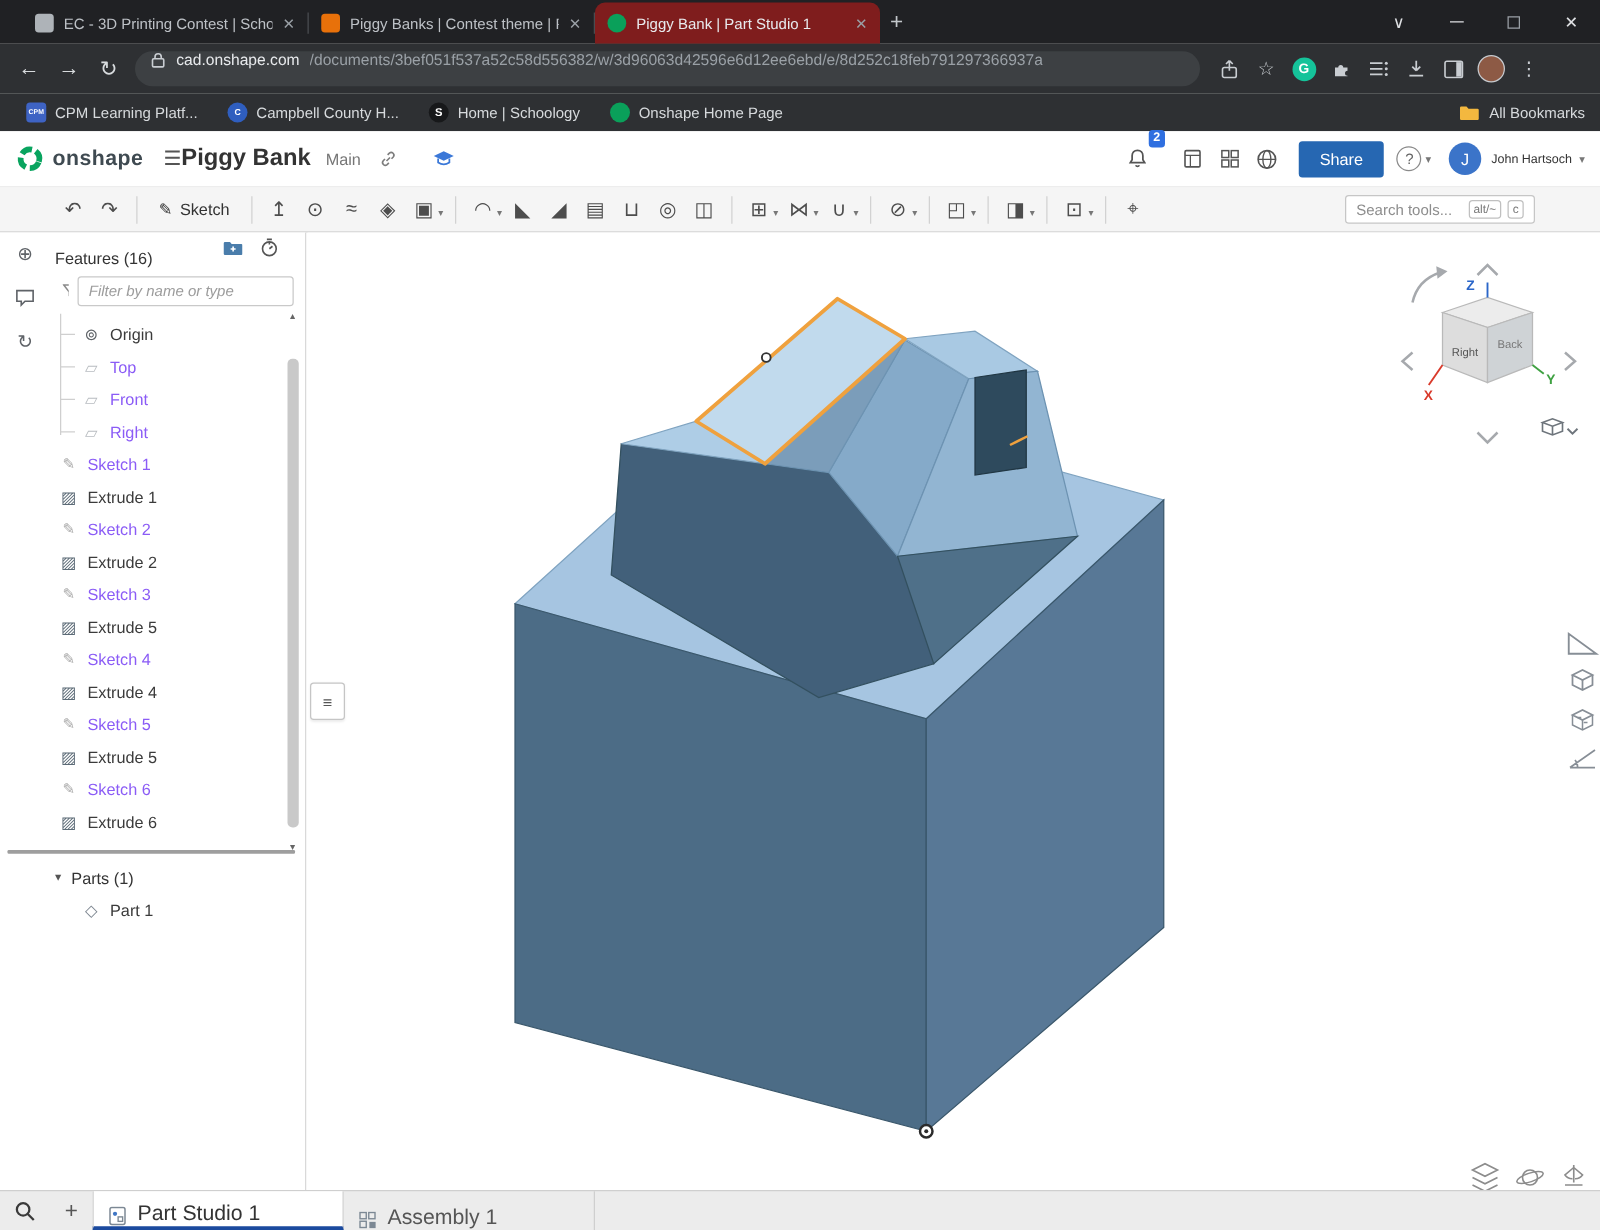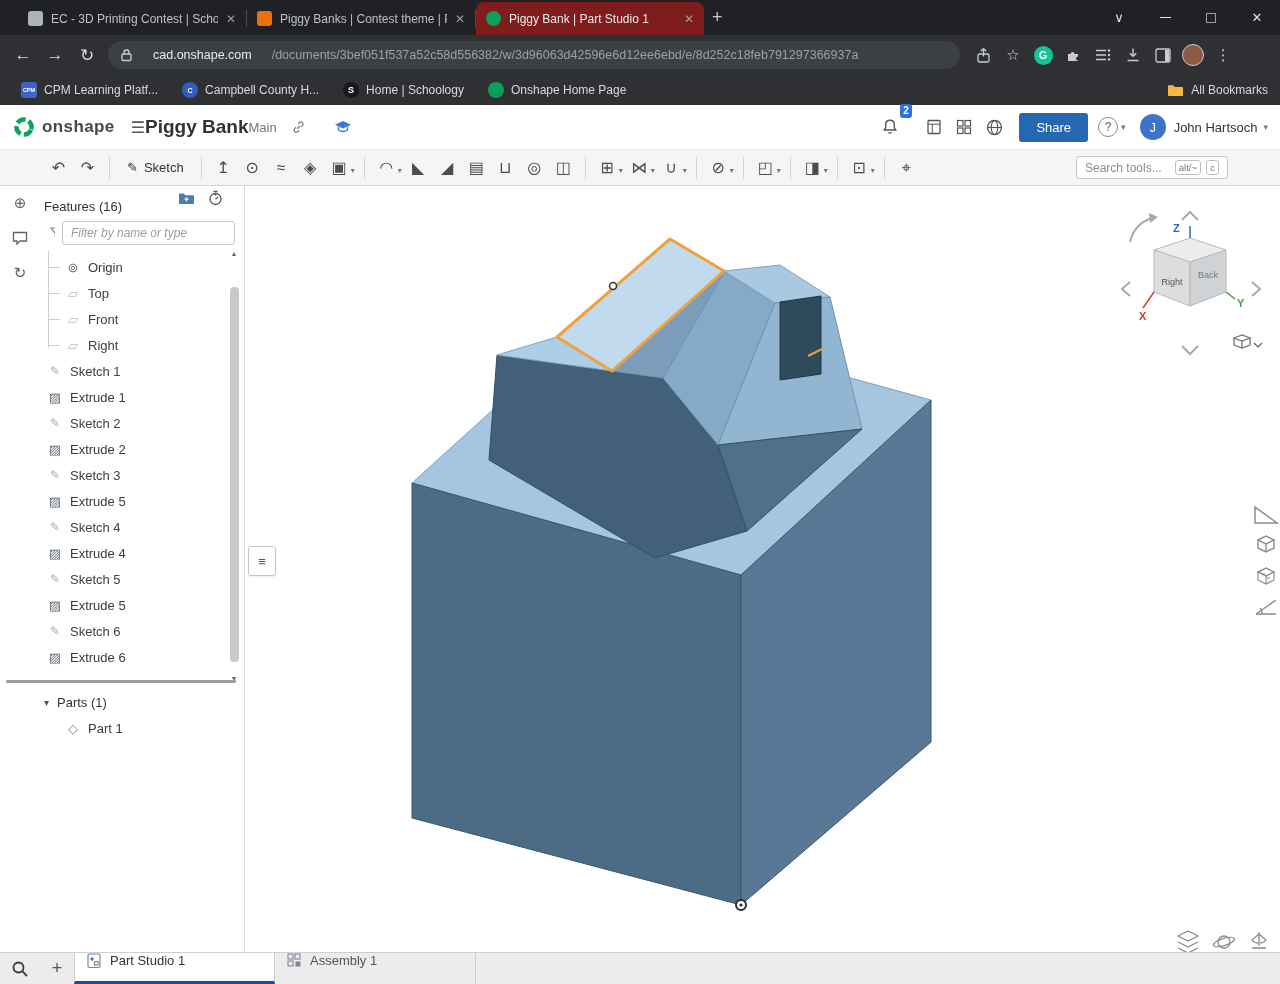--- a/index.html
+++ b/index.html
@@ -18,52 +18,52 @@
   .closex{color:#9aa0a6;font-size:12px;flex:none}
   .newtab{color:#c3c7cb;font-size:18px;margin:0 0 7px 8px}
   #wincontrols{position:absolute;right:0;top:0;height:35px;display:flex;align-items:center}
   .wbtn{width:46px;height:35px;display:flex;align-items:center;justify-content:center;color:#dfe1e4;font-size:13px}
   .wmin{display:inline-block;width:11px;border-top:1.6px solid #dfe1e4}
   .wmax{display:inline-block;width:10px;height:10px;border:1.3px solid #9aa0a6}
 
   
   #navbar{position:absolute;top:35px;left:0;width:1280px;height:40px;background:#2e3033;display:flex;align-items:center;padding:0 8px;gap:2px}
   .nbtn{width:30px;height:30px;display:flex;align-items:center;justify-content:center;color:#d8dbde;font-size:17px;flex:none}
-  #omnibox{width:852px;height:28px;border-radius:14px;background:#3d4043;display:flex;align-items:center;padding:0 12px;gap:20px;margin-left:4px;overflow:hidden}
+  #omnibox{width:852px;height:28px;border-radius:14px;background:#3d4043;display:flex;align-items:flex-start;padding:0 12px;gap:8px;margin-left:4px;overflow:hidden}
   .urldomain{color:#e8eaed;font-size:12.5px;flex:none}
   .urlpath{color:#9aa0a6;font-size:12.5px;white-space:nowrap;overflow:hidden}
   #navicons{display:flex;align-items:center;margin-left:6px}
   .gicon{width:30px;height:30px;display:flex;align-items:center;justify-content:center;color:#c9cdd2;font-size:15px;flex:none}
   .grammarly{width:19px;height:19px;border-radius:50%;background:#15c39a;color:#fff;font-size:11px;font-weight:bold;display:flex;align-items:center;justify-content:center}
   .navatar{width:22px;height:22px;border-radius:50%;background:#8d5a45;border:1.5px solid #c7cbd0}
 
   
   #bookmarksbar{position:absolute;top:75px;left:0;width:1280px;height:30px;background:#2e3033;display:flex;align-items:center;padding:0 12px;gap:6px}
   .bkm{display:flex;align-items:center;gap:7px;color:#d7dadd;font-size:12px;padding:3px 9px;border-radius:13px}
   .bkic{width:16px;height:16px;border-radius:50%;display:flex;align-items:center;justify-content:center;font-size:7px;font-weight:bold;color:#fff;flex:none}
   .bkic.sq{border-radius:3px}
   #allbookmarks{margin-left:auto;display:flex;align-items:center;gap:7px;color:#d7dadd;font-size:12px}
 
   
   #appheader{position:absolute;top:105px;left:0;width:1280px;height:45px;background:#fff;border-bottom:1px solid #e7e7e7;display:flex;align-items:center;padding:0 12px}
   .logotext{font-size:17px;font-weight:bold;color:#3f4a51;letter-spacing:.4px;margin-left:6px}
   .hamb{font-size:16px;color:#555;margin-left:16px}
   .doctitle{font-size:19px;font-weight:bold;color:#333;margin-left:0}
-  .workspace{font-size:13px;color:#767676;}
+  .workspace{font-size:13px;color:#767676;margin-left:12px}
   .hicon{margin-left:14px;display:flex;align-items:center}
   .hspacer{flex:1}
   .bellwrap{position:relative;margin-right:14px}
   .badge{position:absolute;top:-8px;right:-7px;background:#2f6fe0;color:#fff;font-size:10px;line-height:14px;border-radius:3px;padding:0 3.5px;font-weight:bold}
   .hix{width:30px;height:30px;display:flex;align-items:center;justify-content:center}
   .sharebtn{background:#2667b2;color:#fff;font-size:13px;padding:7px 17px;border-radius:3px;margin:0 10px;border:none}
   .helpwrap{display:flex;align-items:center;gap:3px;margin-right:14px}
   .helpcirc{width:20px;height:20px;border-radius:50%;border:1.5px solid #8a8a8a;color:#666;font-size:12px;display:flex;align-items:center;justify-content:center}
   .caret{color:#777;font-size:9px}
   .avatar{width:26px;height:26px;border-radius:50%;background:#3b74c9;color:#fff;font-size:13px;display:flex;align-items:center;justify-content:center;margin-right:8px}
-  .username{font-size:13px;color:#333;margin-right:6px}
+  .username{font-size:10px;color:#333;margin-right:6px}
 
   
   #cadtoolbar{position:absolute;top:150px;left:0;width:1280px;height:36px;background:#f5f5f5;border-bottom:1px solid #d4d4d4;display:flex;align-items:center;padding-left:44px}
   .tico{min-width:29px;height:28px;display:flex;align-items:center;justify-content:center;color:#4d4d4d;font-size:16px;flex:none}
   .tchev{font-size:8px;color:#777;margin:6px 2px 0 -3px}
   .tsep{width:1px;height:22px;background:#d2d2d2;margin:0 7px;flex:none}
   .sketchbtn{display:flex;align-items:center;gap:6px;font-size:13px;color:#333;padding:0 10px;flex:none}
   #toolsearch{margin-left:auto;margin-right:52px;position:relative;flex:none}
   #toolsearch input{width:152px;height:23px;border:1px solid #c6c6c6;border-radius:3px;font-size:12px;padding:0 66px 0 8px;color:#555;background:#fff}
   #toolsearch input::placeholder{color:#8d8d8d}
@@ -79,39 +79,39 @@
   .phico{position:absolute;top:2px;width:20px;height:20px;display:flex;align-items:center;justify-content:center}
   #filterrow{position:absolute;left:50px;top:34px;right:9px;height:26px;display:flex;align-items:center;gap:7px}
   #filterrow input{flex:1;height:24px;border:1px solid #c9c9c9;border-radius:3px;font-size:12px;padding:0 8px;color:#555}
   #filterrow input::placeholder{color:#9c9c9c;font-style:italic}
   #tree{position:absolute;left:38px;top:68px;width:188px}
   .trow{height:26px;display:flex;align-items:center;gap:8px;font-size:13px;position:relative}
   .lvl1{padding-left:10px}.lvl2{padding-left:28px}
   .ticn{width:14px;text-align:center;flex:none;font-size:13px}
   .ic-org{color:#5f6368}.ic-pl{color:#b9bdc1}.ic-sk{color:#a8a8a8;font-size:12px}.ic-ex{color:#5b6a76}
   .tlabel{color:#3b3b3b;white-space:nowrap}
-  .muted .tlabel{color:#404040}
+  .muted .tlabel{color:#8b5cf6}
   .vline{position:absolute;left:10px;top:-3px;width:1px;height:97px;background:#cfcfcf}
   .hstub{position:absolute;left:10px;width:12px;height:1px;background:#cfcfcf}
   #sbar{position:absolute;right:4px;top:64px;width:12px;height:432px}
   #sbar .sarr{position:absolute;left:0;width:12px;text-align:center;font-size:7px;color:#666}
   #sthumb{position:absolute;top:37px;left:1.5px;width:9px;height:375px;background:#c9c9c9;border-radius:4px}
   #rollback{position:absolute;left:6px;right:8px;top:494px;height:3px;background:#9e9e9e;border-radius:1px}
   #partshdr{position:absolute;left:44px;top:504px;height:24px;display:flex;align-items:center;gap:8px;font-size:13px;color:#333}
   #partrow{position:absolute;left:66px;top:530px;height:24px;display:flex;align-items:center;gap:8px;font-size:13px}
   #collapsehandle{position:absolute;left:248px;top:546px;width:28px;height:30px;background:#fff;border:1px solid #c5c5c5;border-radius:3px;display:flex;align-items:center;justify-content:center;color:#555;font-size:13px;box-shadow:0 1px 2px rgba(0,0,0,.08);z-index:5}
 
   
   #viewport{position:absolute;left:246px;top:186px;width:1034px;height:766px;background:#fff}
 
   
   #tabbar{position:absolute;left:0;bottom:0;width:1280px;height:32px;background:#ececec;border-top:1px solid #cfcfcf;display:flex;align-items:stretch}
   #tabsearch{width:40px;display:flex;align-items:center;justify-content:center}
   .addtab{width:34px;display:flex;align-items:center;justify-content:center;font-size:18px;color:#555}
-  .dtab{width:201px;display:flex;align-items:flex-start;gap:8px;padding:0 12px;font-size:13px;border-right:1px solid #cfcfcf;color:#555}
+  .dtab{width:201px;display:flex;align-items:flex-end;gap:8px;padding:0 12px;font-size:17px;border-right:1px solid #cfcfcf;color:#555}
   .dtab.active{background:#fff;border-left:1px solid #cfcfcf;border-bottom:3px solid #1b4a9e;color:#333}
 </style>
 </head>
 <body>
 
 <div id="titlebar">
   <div id="tabstrip">
     <div class="tab">
       <span class="fav sq" style="background:#aeb3b8"></span>
       <span class="ttitle">EC - 3D Printing Contest | Schoo</span>

